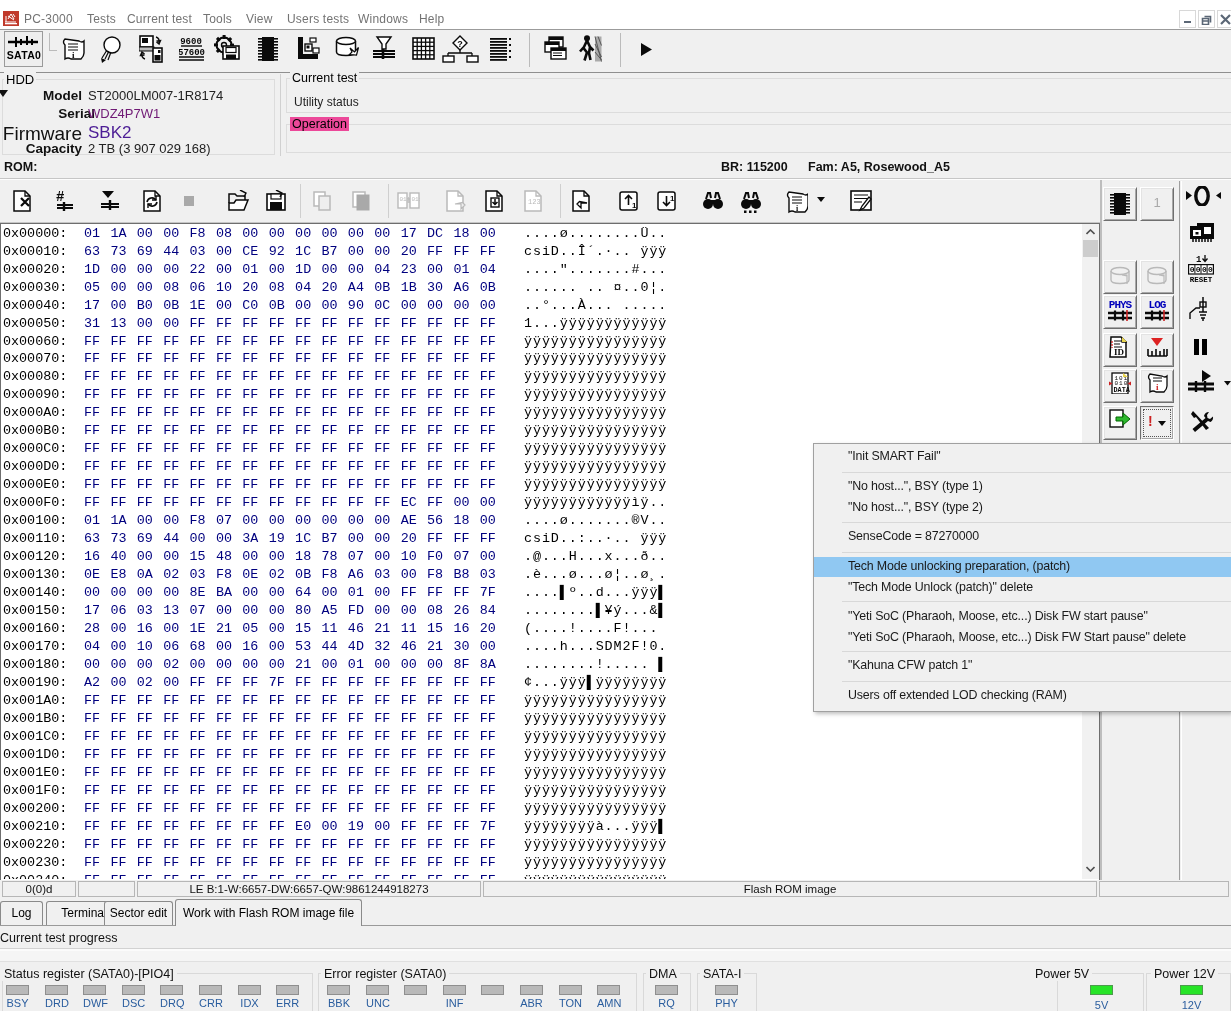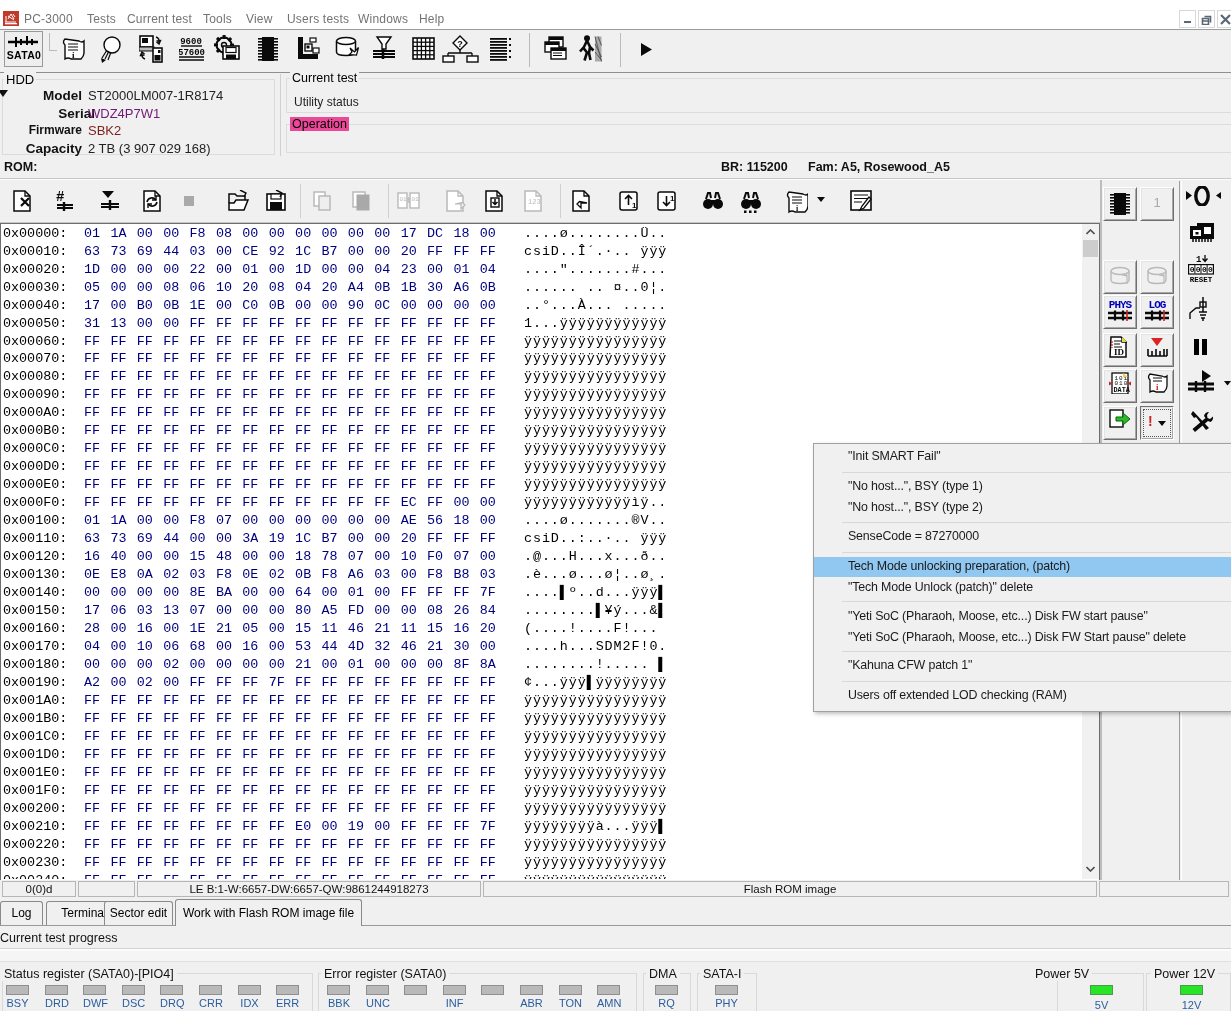--- a/index.html
+++ b/index.html
@@ -185,22 +185,22 @@
   </svg>
 <div class="ab" style="left:2px;top:79px;width:273px;height:76px;border:1px solid #dcdcdc"></div>
 <div class="ab" style="left:4px;top:72px;font-size:13px;background:#f0f0f0;padding:0 2px">HDD</div>
 <svg class="ab" style="left:-2px;top:90px" width="11" height="8">
     <path d="M0 0 h10 l-5 7 z" fill="#111"></path>
   </svg>
 <div class="ab" style="left:0;top:88px;width:82px;text-align:right;font-size:13.5px;font-weight:bold;color:#111">Model</div>
 <div class="ab" style="left:88px;top:88px;font-size:13px;color:#222">ST2000LM007-1R8174</div>
 <div class="ab" style="left:13px;top:105.5px;width:82px;text-align:right;font-size:13.5px;font-weight:bold;color:#111">Serial</div>
 <div class="ab" style="left:88px;top:105.5px;font-size:13px;color:#701a75">WDZ4P7W1</div>
-<div class="ab" style="left:0;top:123px;width:82px;text-align:right;font-size:12px;font-weight:bold;color:#111">Firmware</div>
-<div class="ab" style="left:88px;top:123px;font-size:13px;color:#7f1d1d">SBK2</div>
+<div class="ab" style="left:0;top:123px;width:82px;text-align:right;font-size:19px;font-weight:normal;color:#111">Firmware</div>
+<div class="ab" style="left:88px;top:123px;font-size:17px;color:#4c1d95">SBK2</div>
 <div class="ab" style="left:0;top:140.5px;width:82px;text-align:right;font-size:13.5px;font-weight:bold;color:#111">Capacity</div>
 <div class="ab" style="left:88px;top:140.5px;font-size:13px;color:#222">2 TB (3 907 029 168)</div>
 <div class="ab" style="left:280px;top:74px;width:1px;height:82px;background:#d0d0d0"></div>
 <div class="ab" style="left:286px;top:78px;width:945px;height:35px;border:1px solid #dcdcdc;border-right:none"></div>
 <div class="ab" style="left:290px;top:71px;font-size:12.5px;background:#f0f0f0;padding:0 2px">Current test</div>
 <div class="ab" style="left:294px;top:95px;font-size:12px;color:#222">Utility status</div>
 <div class="ab" style="left:286px;top:124px;width:945px;height:29px;border:1px solid #dcdcdc;border-right:none"></div>
 <div class="ab" style="left:290px;top:117px;font-size:12.5px;background:#ec4899;padding:0 2px">Operation</div>
 <div class="ab" style="left:4px;top:160px;font-size:12.5px;font-weight:bold;color:#111">ROM:</div>
 <div class="ab" style="left:721px;top:160px;font-size:12.5px;font-weight:bold;color:#111">BR: 115200</div>

